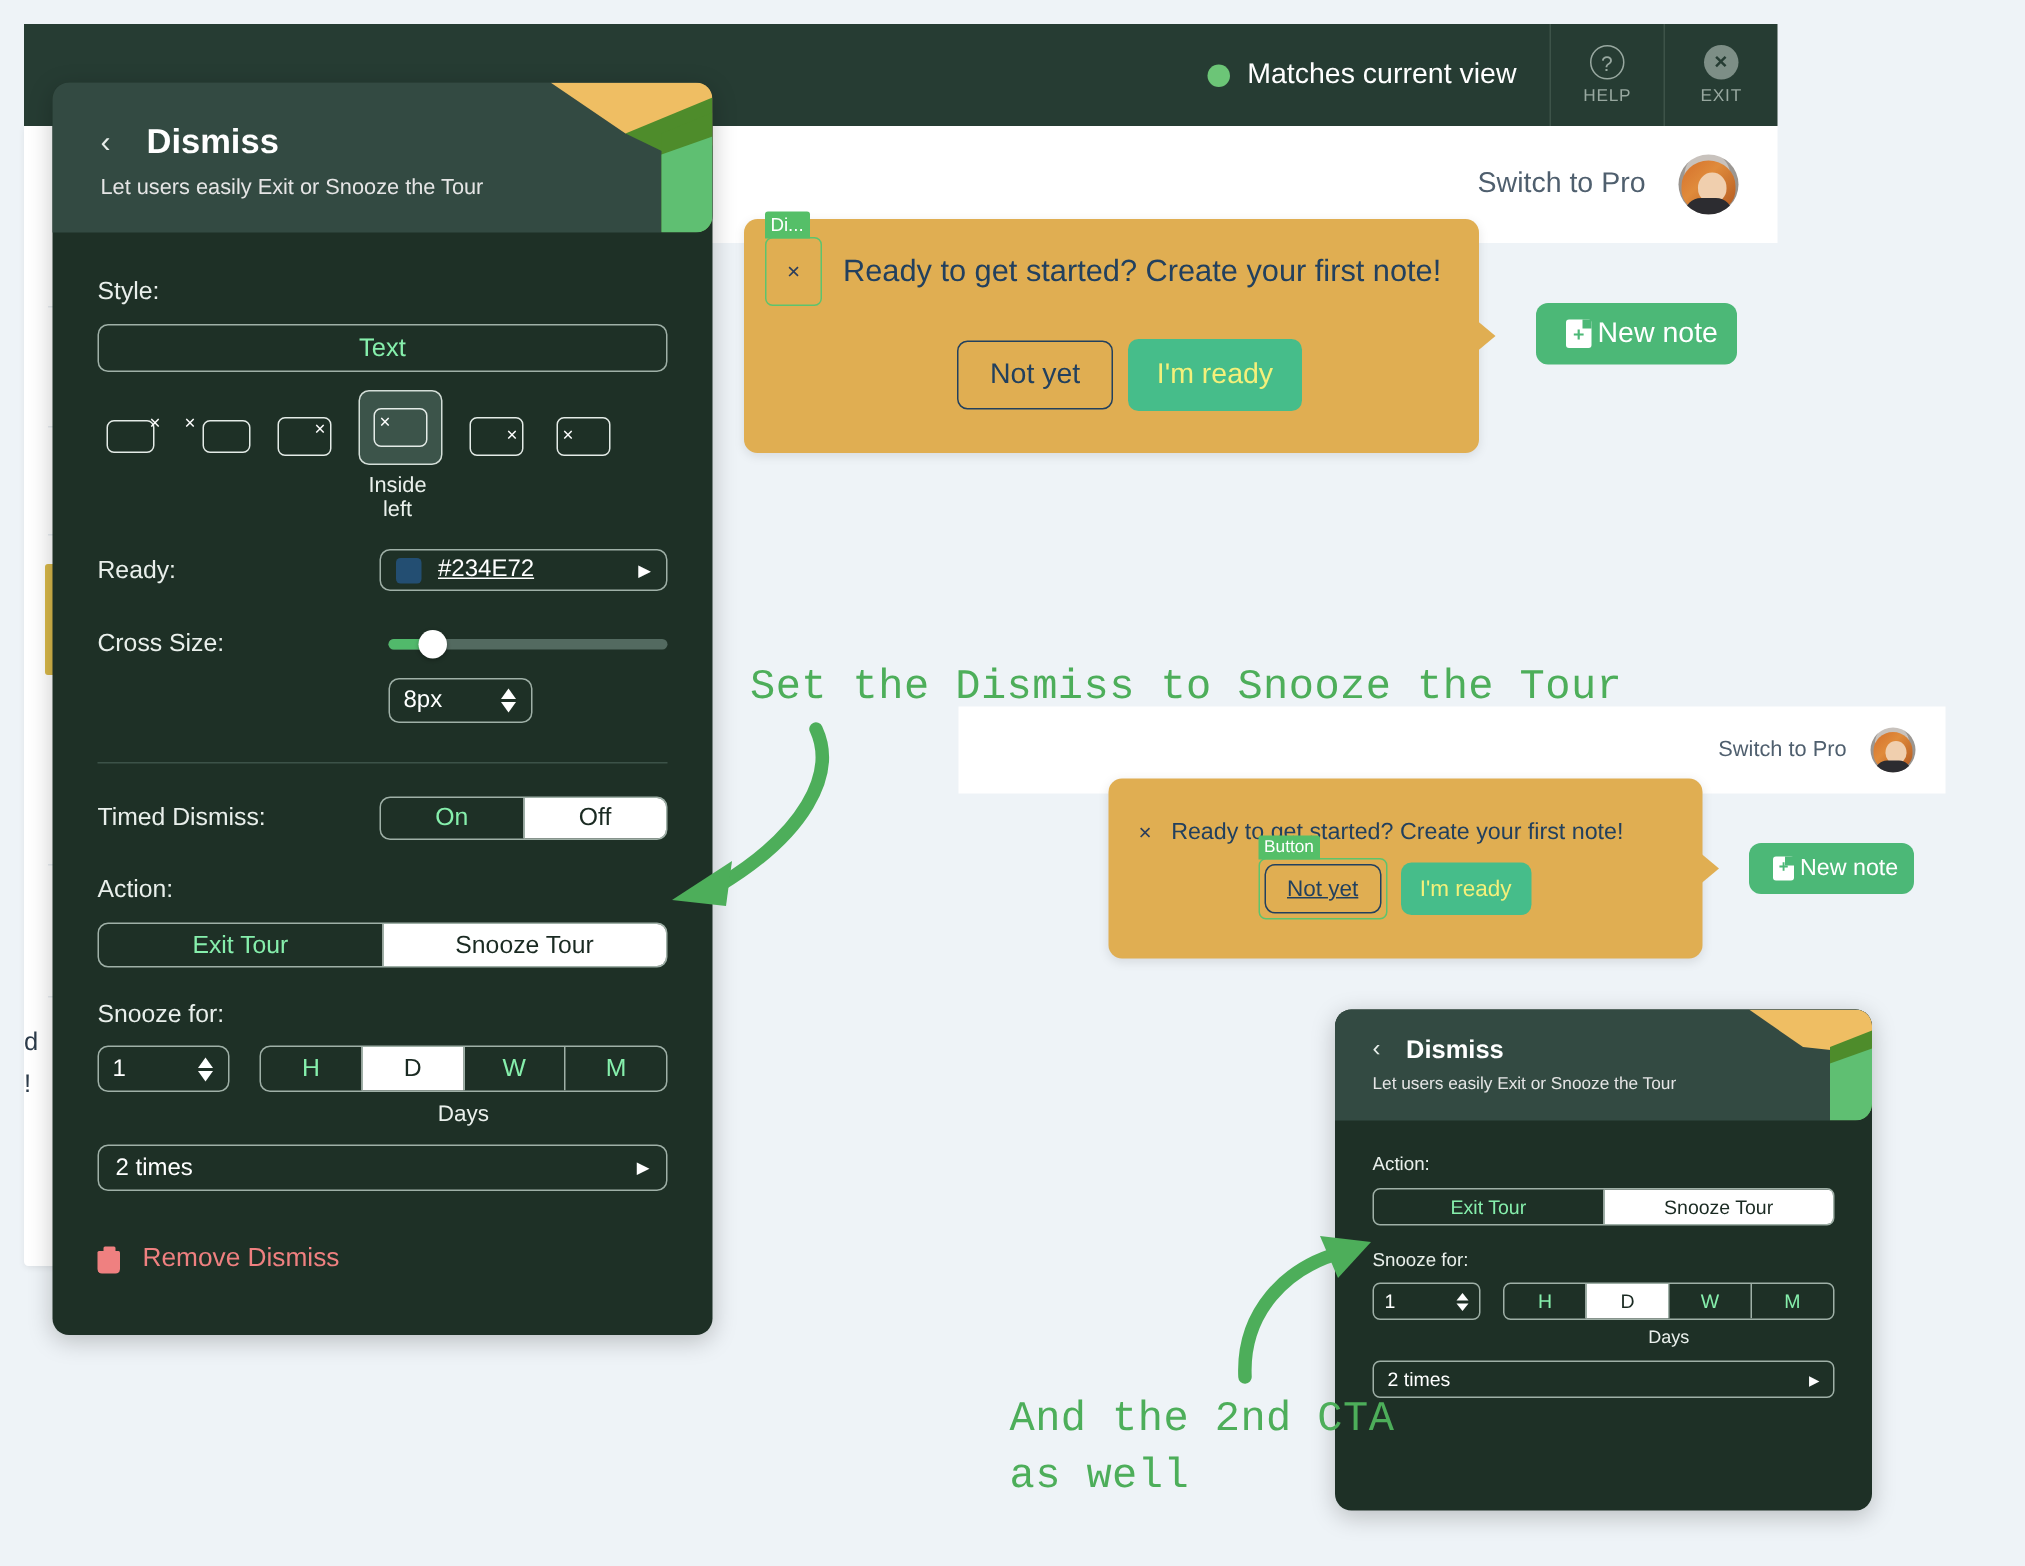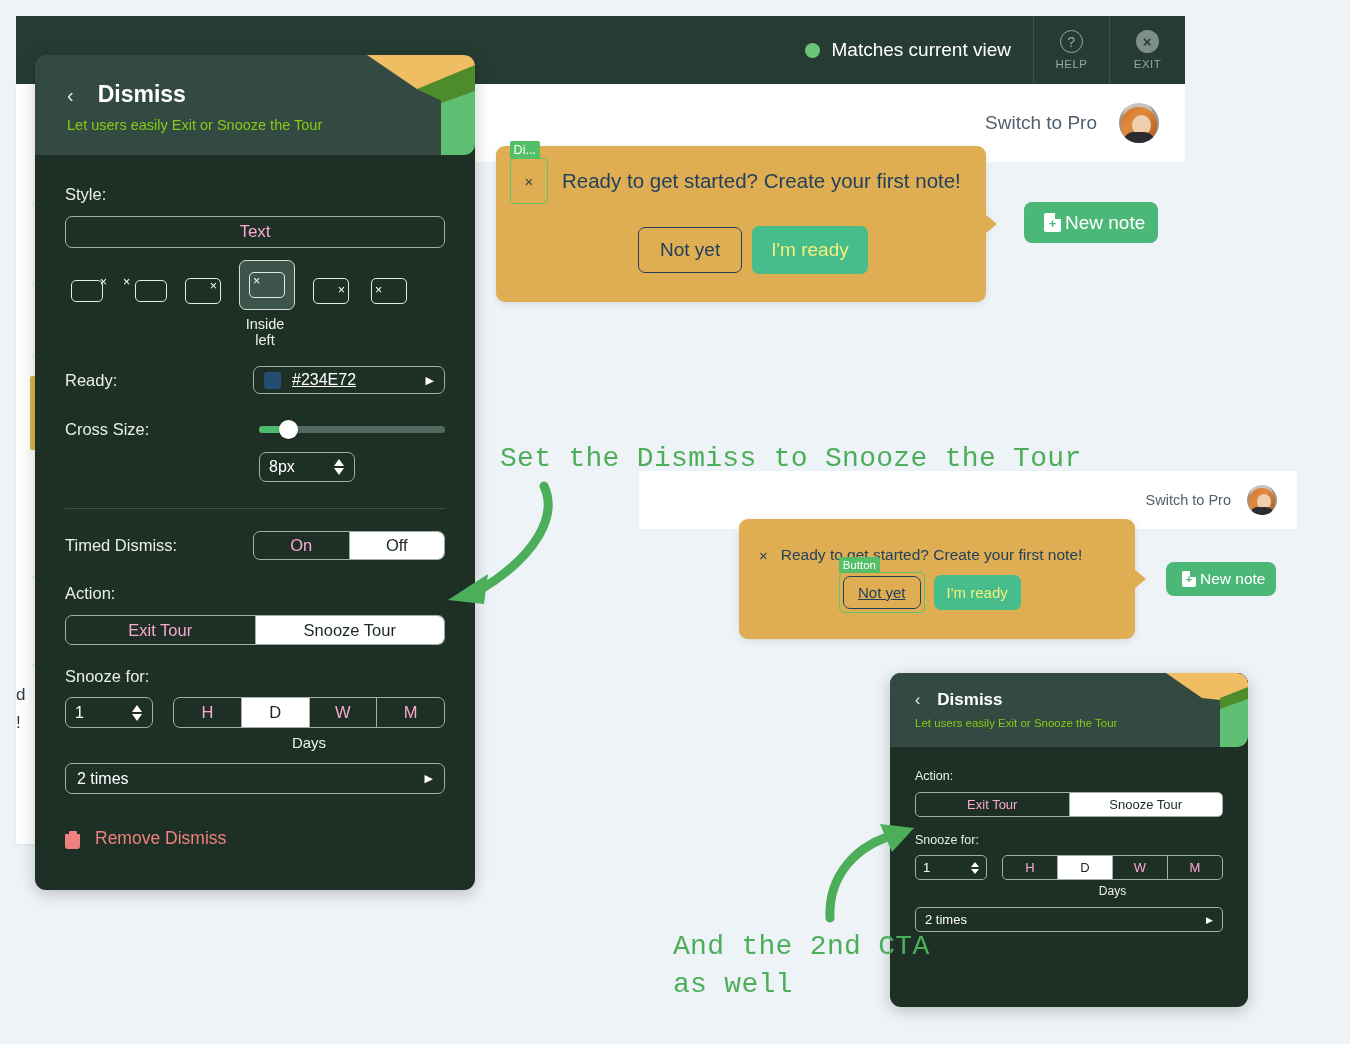--- a/index.html
+++ b/index.html
@@ -165,38 +165,38 @@
     position:absolute; background:#1e3026; border-radius:11px;
     box-shadow:0 4px 16px rgba(0,0,0,.22);
   }
   .panel-hd {
     position:relative; background:#334a42; border-radius:11px 11px 11px 0;
     overflow:hidden;
   }
   .deco { position:absolute; right:0; top:0; height:100%; }
   .panel-back { color:#e8eeea; font-size:20px; line-height:1; }
   .panel-title { color:#ffffff; font-weight:bold; }
-  .panel-sub { color:#84cc16; }
+  .panel-sub { color:#e5e5e5; }
 
   .p1 { left:35px; top:55px; width:440px; height:835px; }
   .p1 .panel-hd { height:100px; }
   .p1-hd-row { display:flex; align-items:center; gap:24px; padding:26px 0 0 32px; }
   .p1 .panel-title { font-size:23px; }
   .p1 .panel-sub { font-size:14.5px; padding:9px 0 0 32px; }
 
   .sect-label { color:#e9efeb; font-size:16.5px; }
   .p1-body { padding: 30px 30px 0 30px; }
 
   
   .seg {
     display:flex; border:1px solid #9fb0a7; border-radius:7px; overflow:hidden;
     background:#1e3026;
   }
   .seg-item {
-    flex:1; text-align:center; color:#f9a8d4; background:transparent;
+    flex:1; text-align:center; color:#86efac; background:transparent;
     font-family:"Liberation Sans",sans-serif; border:none; cursor:pointer;
   }
   .seg-item.on { background:#ffffff; color:#1a2a22; }
   .seg-item + .seg-item { border-left:1px solid #9fb0a7; }
 
   
   .pos-row { display:flex; align-items:flex-end; gap:14px; }
   .pos-cell {
     position:relative; width:44px; height:38px; display:flex; align-items:center; justify-content:center;
   }

